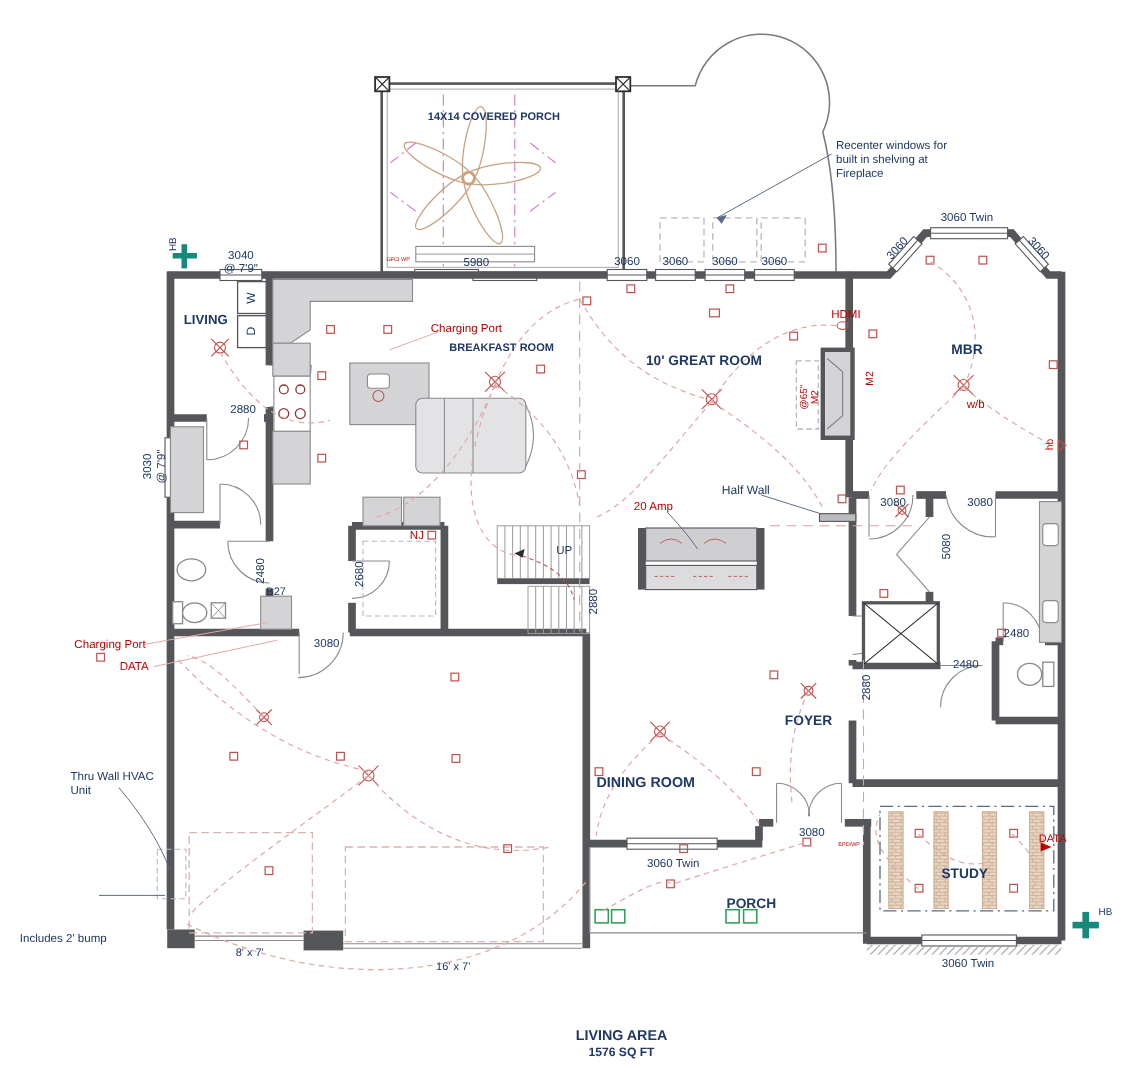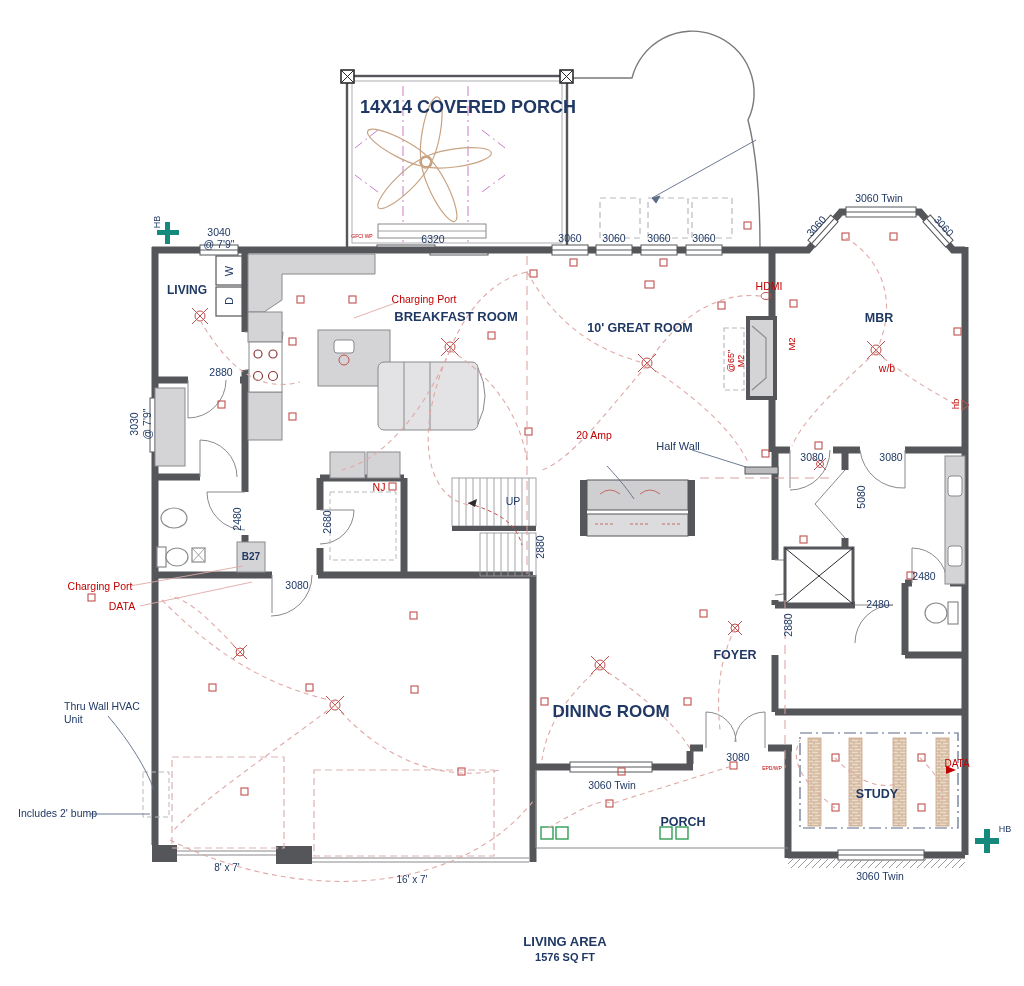--- a/index.html
+++ b/index.html
@@ -448,79 +448,80 @@
   <path d="M962,400 l7,5 l-7,5 z" fill="none" stroke="#c0504d" stroke-width="1"></path>
 </svg>
 
   <div class="lbl rot" style="left:157px;top:222px;font-size:9px;font-weight:400">HB</div>
   <div class="dim" style="left:219px;top:232px">3040</div>
   <div class="dim" style="left:219px;top:244px">@ 7'9"</div>
   <div class="lbl" style="left:187px;top:291px;font-size:12px">LIVING</div>
   <div class="lbl rot" style="left:229px;top:271px;font-size:11px;font-weight:400">W</div>
   <div class="lbl rot" style="left:229px;top:301px;font-size:11px;font-weight:400">D</div>
 
-  <div class="lbl" style="left:468px;top:107px;font-size:18px">14X14 COVERED PORCH</div>
+  <div class="lbl" style="left:449px;top:107px;font-size:10px">14X14 COVERED PORCH</div>
   <div class="red" style="left:362px;top:236px;font-size:5px">GFCI WP</div>
-  <div class="dim" style="left:433px;top:239px">6320</div>
+  <div class="dim" style="left:433px;top:239px">5980</div>
   <div class="dim" style="left:570px;top:238px">3060</div>
   <div class="dim" style="left:614px;top:238px">3060</div>
   <div class="dim" style="left:659px;top:238px">3060</div>
   <div class="dim" style="left:704px;top:238px">3060</div>
 
+  <div class="note" style="left:760px;top:126px;width:118px">Recenter windows for built in shelving at Fireplace</div>
   <div class="dim" style="left:879px;top:198px">3060 Twin</div>
   <div class="dim" style="left:816px;top:226px;transform:translate(-50%,-50%) rotate(-48deg)">3060</div>
   <div class="dim" style="left:944px;top:226px;transform:translate(-50%,-50%) rotate(48deg)">3060</div>
 
   <div class="red" style="left:424px;top:299px">Charging Port</div>
-  <div class="lbl" style="left:456px;top:317px;font-size:13px">BREAKFAST ROOM</div>
+  <div class="lbl" style="left:456px;top:317px;font-size:10px">BREAKFAST ROOM</div>
   <div class="lbl" style="left:640px;top:328px;font-size:12.5px">10' GREAT ROOM</div>
   <div class="red" style="left:769px;top:286px">HDMI</div>
   <div class="red rot" style="left:791px;top:344px;font-size:9.5px">M2</div>
   <div class="red rot" style="left:741px;top:361px;font-size:9px">M2</div>
   <div class="red rot" style="left:731px;top:361px;font-size:9px">@65"</div>
   <div class="lbl" style="left:879px;top:318px;font-size:12.5px">MBR</div>
   <div class="red" style="left:887px;top:368px">w/b</div>
   <div class="red rot" style="left:955px;top:404px;font-size:9.5px">hb</div>
 
   <div class="dim" style="left:221px;top:372px">2880</div>
   <div class="dim rot" style="left:134px;top:424px">3030</div>
   <div class="dim rot" style="left:147px;top:424px">@ 7'9"</div>
   <div class="dim rot" style="left:237px;top:519px">2480</div>
   <div class="dim rot" style="left:327px;top:522px">2680</div>
   <div class="red" style="left:379px;top:487px">NJ</div>
   <div class="dim" style="left:513px;top:501px;font-weight:400">UP</div>
   <div class="dim rot" style="left:540px;top:547px">2880</div>
 
-  <div class="red" style="left:594px;top:435px">20 Amp</div>
+  <div class="red" style="left:594px;top:461px">20 Amp</div>
   <div class="dim" style="left:678px;top:446px;font-size:11px">Half Wall</div>
   <div class="dim" style="left:812px;top:457px">3080</div>
   <div class="dim" style="left:891px;top:457px">3080</div>
   <div class="dim rot" style="left:861px;top:497px">5080</div>
 
-  <div class="lbl" style="left:251px;top:557px;font-size:10px;font-weight:700">B27</div>
+  <div class="lbl" style="left:251px;top:539px;font-size:10px;font-weight:400">B27</div>
   <div class="dim" style="left:297px;top:585px">3080</div>
   <div class="red" style="left:100px;top:586px">Charging Port</div>
   <div class="red" style="left:122px;top:606px">DATA</div>
 
   <div class="dim" style="left:924px;top:576px">2480</div>
   <div class="dim" style="left:878px;top:604px">2480</div>
   <div class="dim rot" style="left:788px;top:625px">2880</div>
   <div class="lbl" style="left:735px;top:655px;font-size:12.5px">FOYER</div>
 
-  <div class="lbl" style="left:611px;top:712px;font-size:17px">DINING ROOM</div>
+  <div class="lbl" style="left:587px;top:712px;font-size:13px">DINING ROOM</div>
   <div class="dim" style="left:738px;top:757px">3080</div>
   <div class="dim" style="left:612px;top:785px">3060 Twin</div>
   <div class="red" style="left:772px;top:768px;font-size:5px">EPD/WP</div>
 
   <div class="lbl" style="left:877px;top:794px;font-size:12.5px">STUDY</div>
   <div class="red" style="left:957px;top:763px;font-size:10px">DATA</div>
   <div class="lbl" style="left:1005px;top:829px;font-size:9px;font-weight:400">HB</div>
   <div class="lbl" style="left:683px;top:822px;font-size:12.5px">PORCH</div>
 
   <div class="note" style="left:64px;top:700px;width:90px">Thru Wall HVAC Unit</div>
-  <div class="note" style="left:18px;top:807px;width:130px">Includes 2' bump</div>
+  <div class="note" style="left:18px;top:847px;width:130px">Includes 2' bump</div>
   <div class="dim" style="left:227px;top:867px;font-size:10px">8' x 7'</div>
   <div class="dim" style="left:412px;top:879px;font-size:10px">16' x 7'</div>
   <div class="dim" style="left:880px;top:876px">3060 Twin</div>
 
   <div class="lbl" style="left:565px;top:942px;font-size:13px">LIVING AREA</div>
   <div class="lbl" style="left:565px;top:957px;font-size:11px">1576 SQ FT</div>
 </div>
 
 </body></html>

